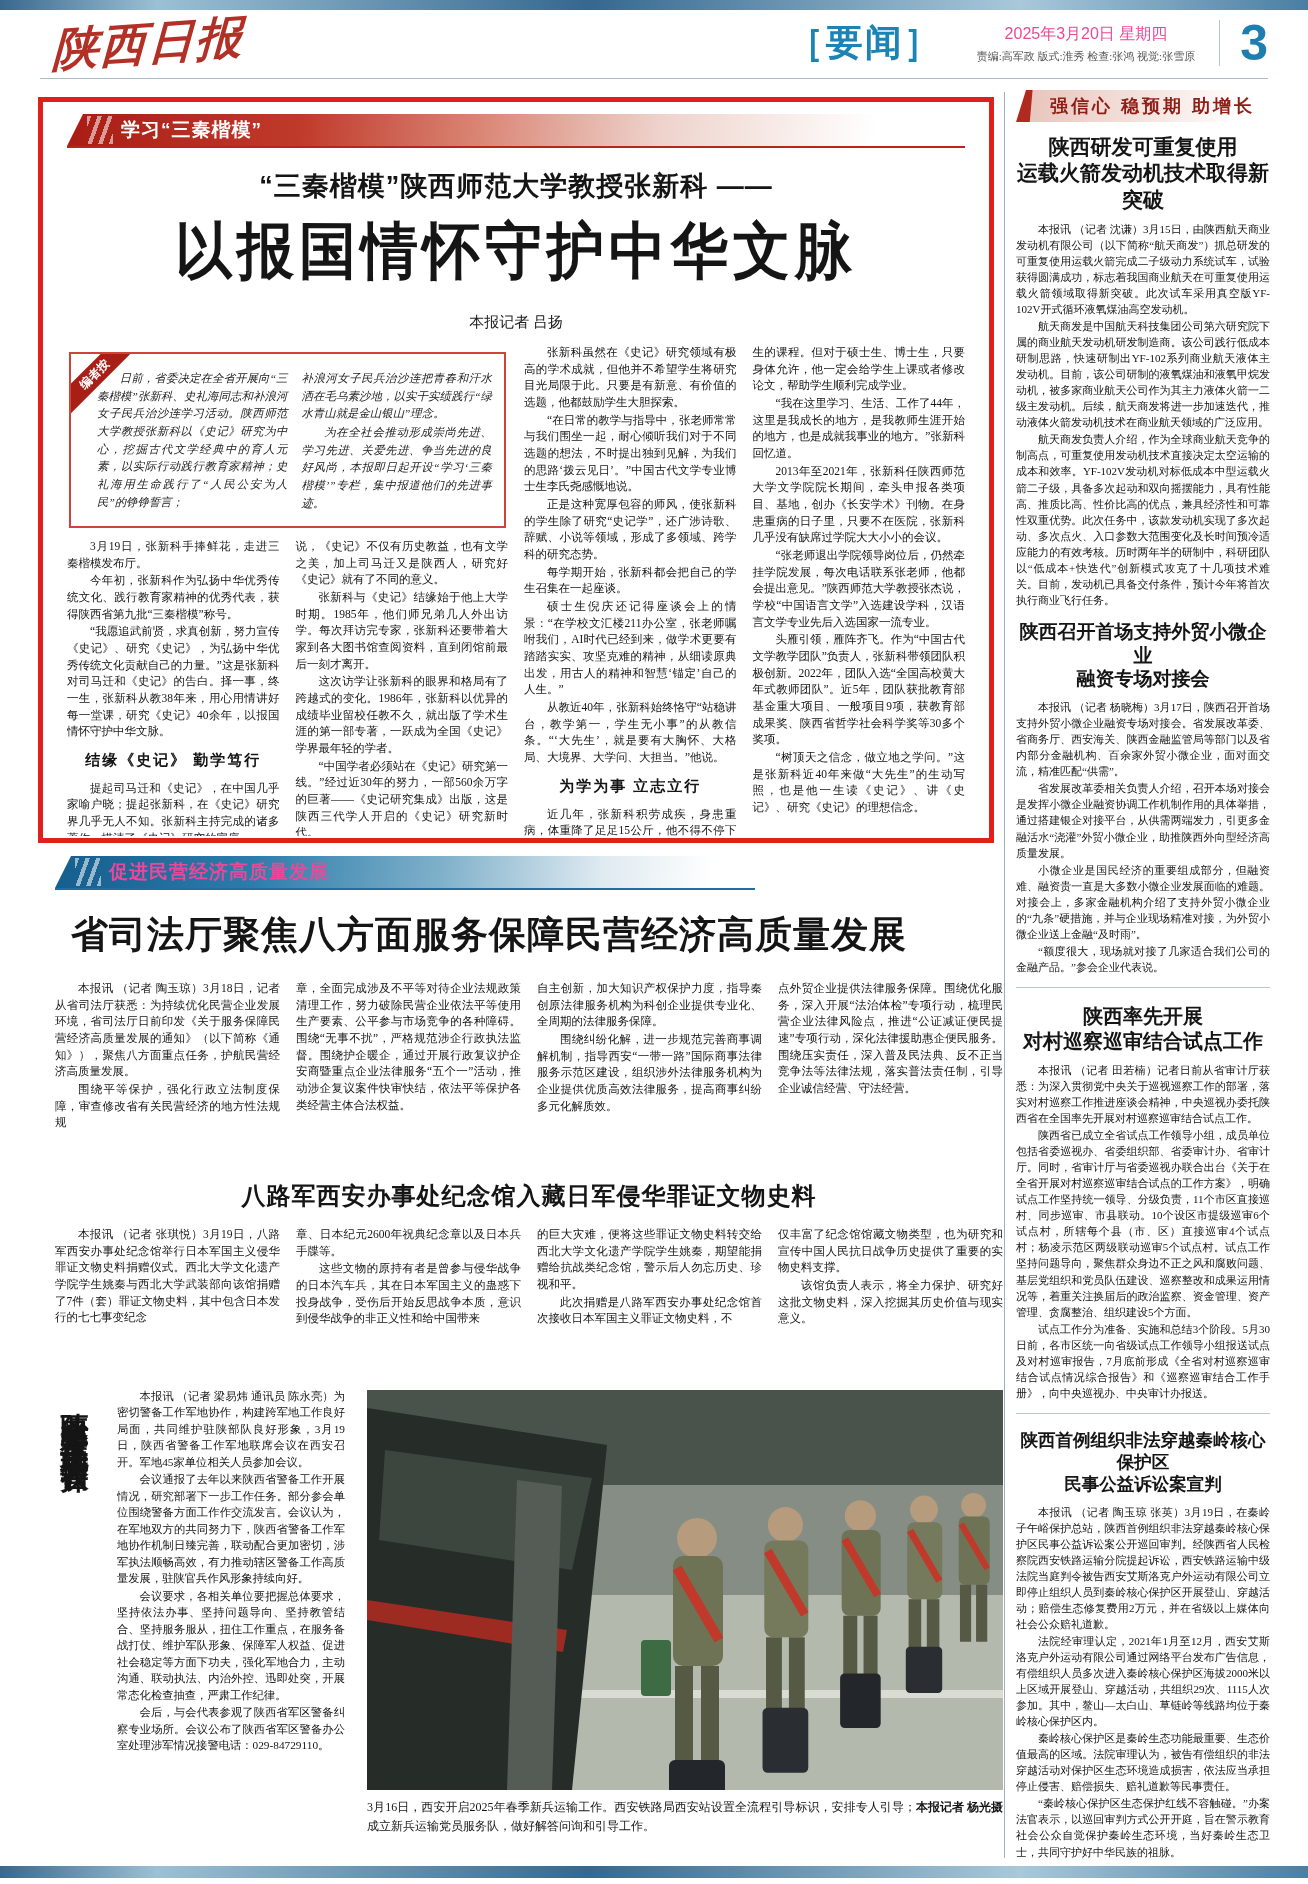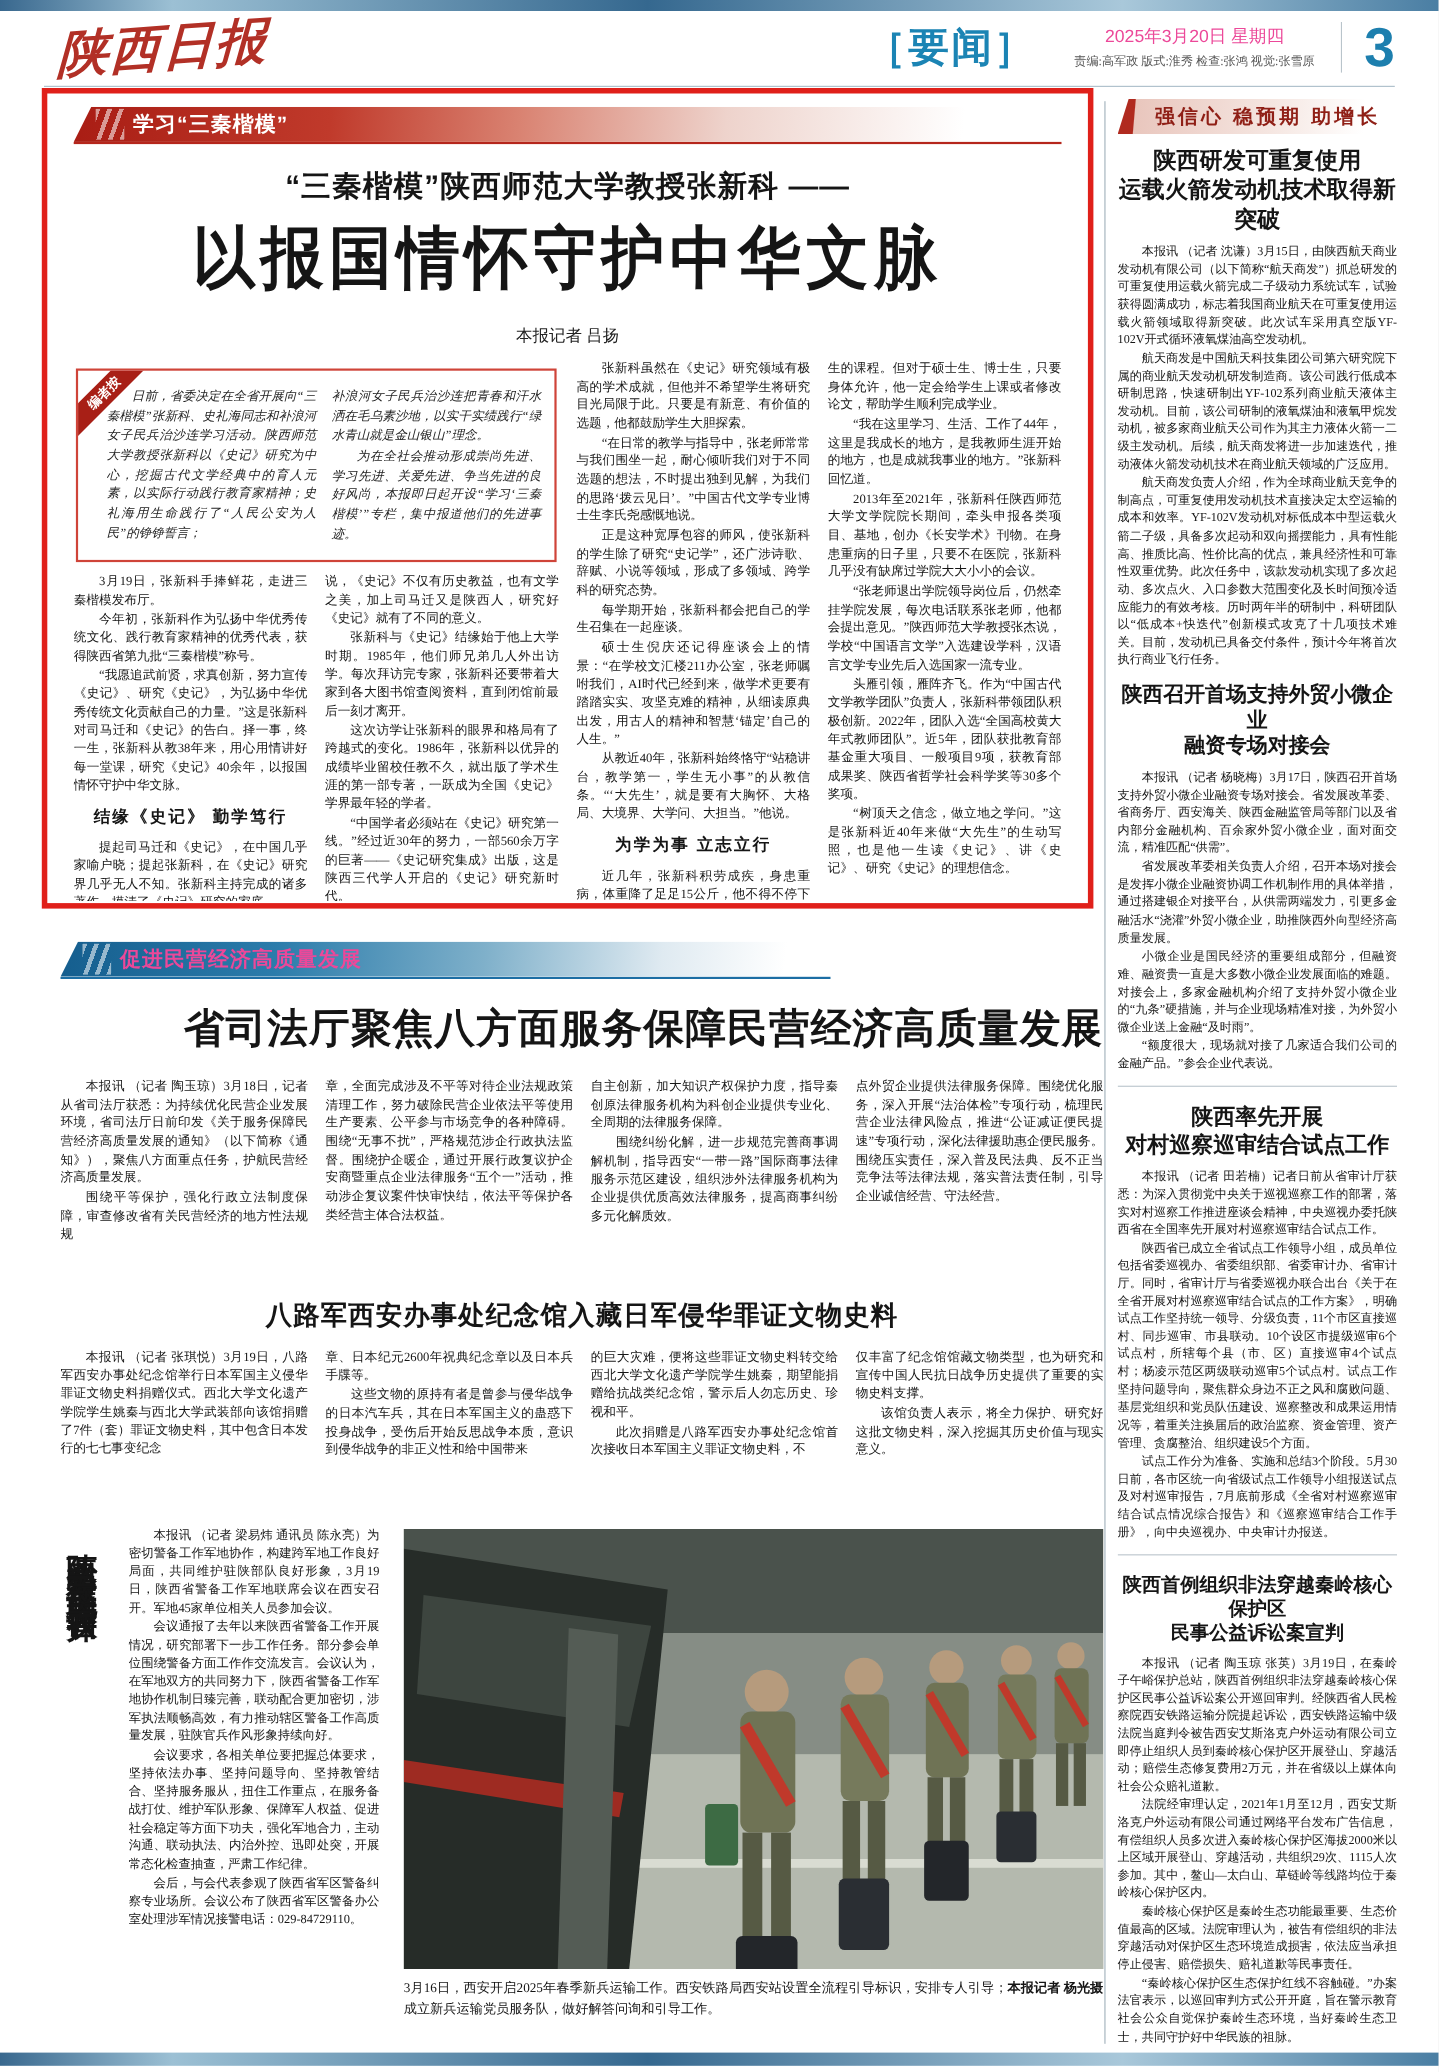--- a/index.html
+++ b/index.html
@@ -39,21 +39,21 @@
         clip-path:polygon(16px 0,100% 0,100% 100%,0 100%);}
   .blue-flag .flag-text{color:#ec4899;}
   .maroon-flag::before{content:"";position:absolute;inset:0;
         background:linear-gradient(95deg,#b02a1f 0,#b02a1f 16px,#e9c6bd 17px,#f5e6e1 55%,rgba(255,255,255,0) 88%);
         clip-path:polygon(10px 0,100% 0,100% 100%,0 100%);}
   .maroon-flag .flag-text{color:#8f1f16;padding-left:34px;font-size:18px;letter-spacing:3px;}
   .flag-slashes{position:absolute;left:20px;top:2px;bottom:2px;width:26px;z-index:1;
         background:repeating-linear-gradient(110deg,rgba(255,255,255,.55) 0 4px,rgba(255,255,255,0) 4px 10px);}
 
   
-  .lead{position:absolute;left:38px;top:80px;width:956px;height:746px;
+  .lead{position:absolute;left:38px;top:97px;width:956px;height:746px;
         border:5px solid #e0201a;padding:12px 24px;box-sizing:border-box;background:#fff;}
   .kicker{text-align:center;font-size:27px;font-weight:bold;margin-top:20px;
         font-family:"Liberation Sans", sans-serif;letter-spacing:1px;}
   .lead-title{text-align:center;font-size:57px;font-weight:900;margin:10px 0 0;
         font-family:"Liberation Sans", sans-serif;letter-spacing:5px;transform:scaleY(1.08);}
   .byline{text-align:center;font-size:15px;margin-top:22px;color:#222;}
   .lead-body{margin-top:12px;height:492px;overflow:hidden;display:grid;
         grid-template-columns:repeat(4,1fr);grid-template-rows:auto 1fr;column-gap:16px;
         font-size:11.5px;line-height:1.45;text-align:justify;}
   .lead-body p{margin:0 0 1px;text-indent:2em;}
@@ -66,21 +66,21 @@
   .note-ribbon{position:absolute;top:10px;left:-24px;width:96px;transform:rotate(-45deg);
         background:#a81f16;color:#fff;text-align:center;font-size:12px;font-weight:bold;
         padding:2px 0;font-style:normal;font-family:"Liberation Sans", sans-serif;z-index:3;}
   .col.c1{grid-column:1;grid-row:2;} .col.c2{grid-column:2;grid-row:2;}
   .col.c3{grid-column:3;grid-row:1/3;} .col.c4{grid-column:4;grid-row:1/3;}
   .subhead{text-align:center;font-size:15px;font-weight:bold;margin:9px 0;
         font-family:"Liberation Sans", sans-serif;letter-spacing:2px;}
 
   
   .economy{position:absolute;left:55px;top:856px;width:948px;}
-  .economy h2{text-align:right;font-size:37px;font-weight:900;margin:20px 0 0;
+  .economy h2{text-align:left;font-size:37px;font-weight:900;margin:20px 16px 0;
         font-family:"Liberation Sans", sans-serif;letter-spacing:1px;}
   .body-grid{display:grid;grid-template-columns:repeat(4,1fr);column-gap:16px;
         font-size:11.5px;line-height:1.45;text-align:justify;overflow:hidden;}
   .body-grid p{margin:0 0 1px;text-indent:2em;}
   .economy .body-grid{margin-top:20px;height:196px;}
   .relics{position:absolute;left:55px;top:1180px;width:948px;}
   .relics h2{text-align:center;font-size:24px;font-weight:900;margin:0;
         font-family:"Liberation Sans", sans-serif;letter-spacing:1px;}
   .relics .body-grid{margin-top:14px;height:134px;}
 

